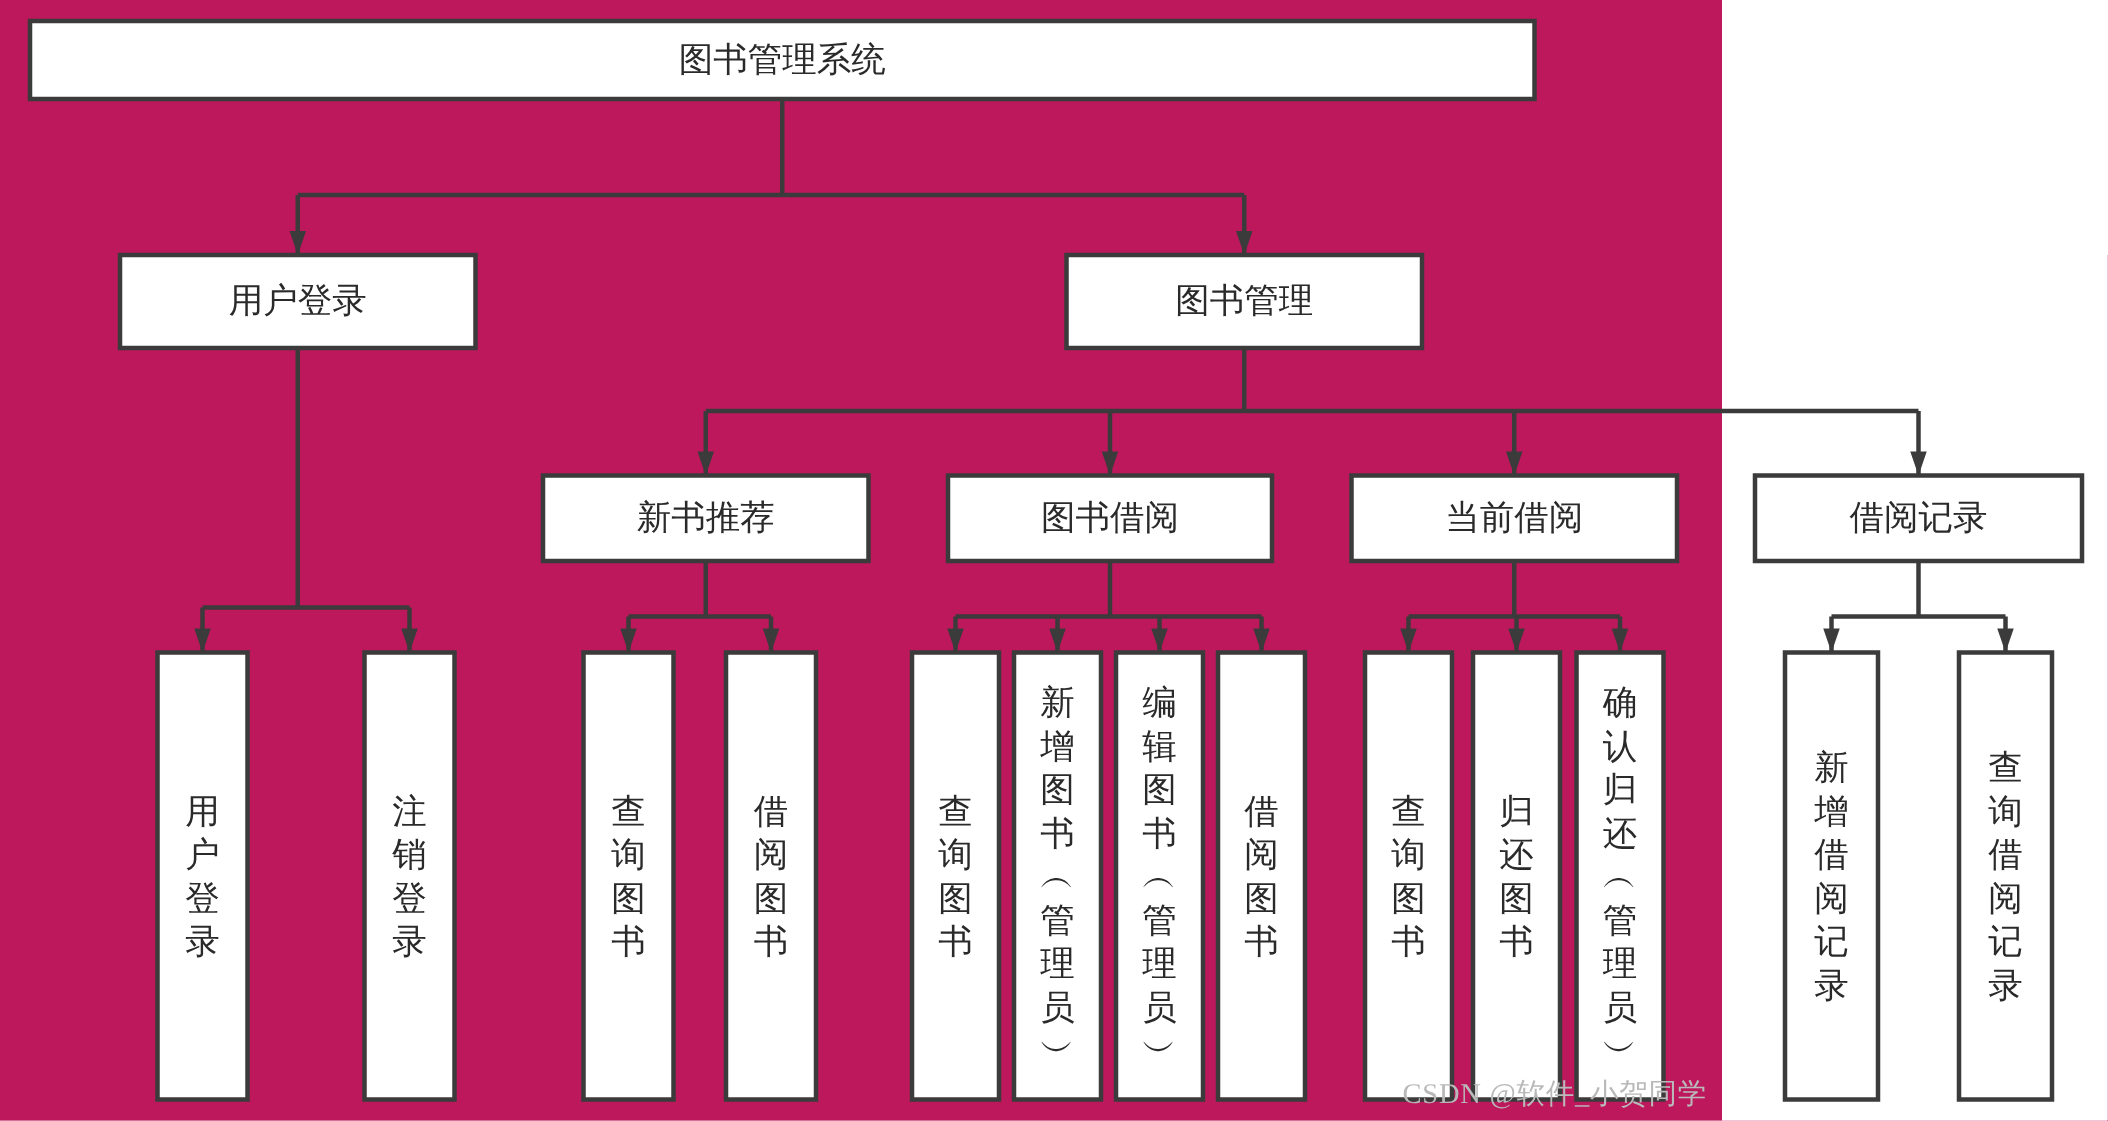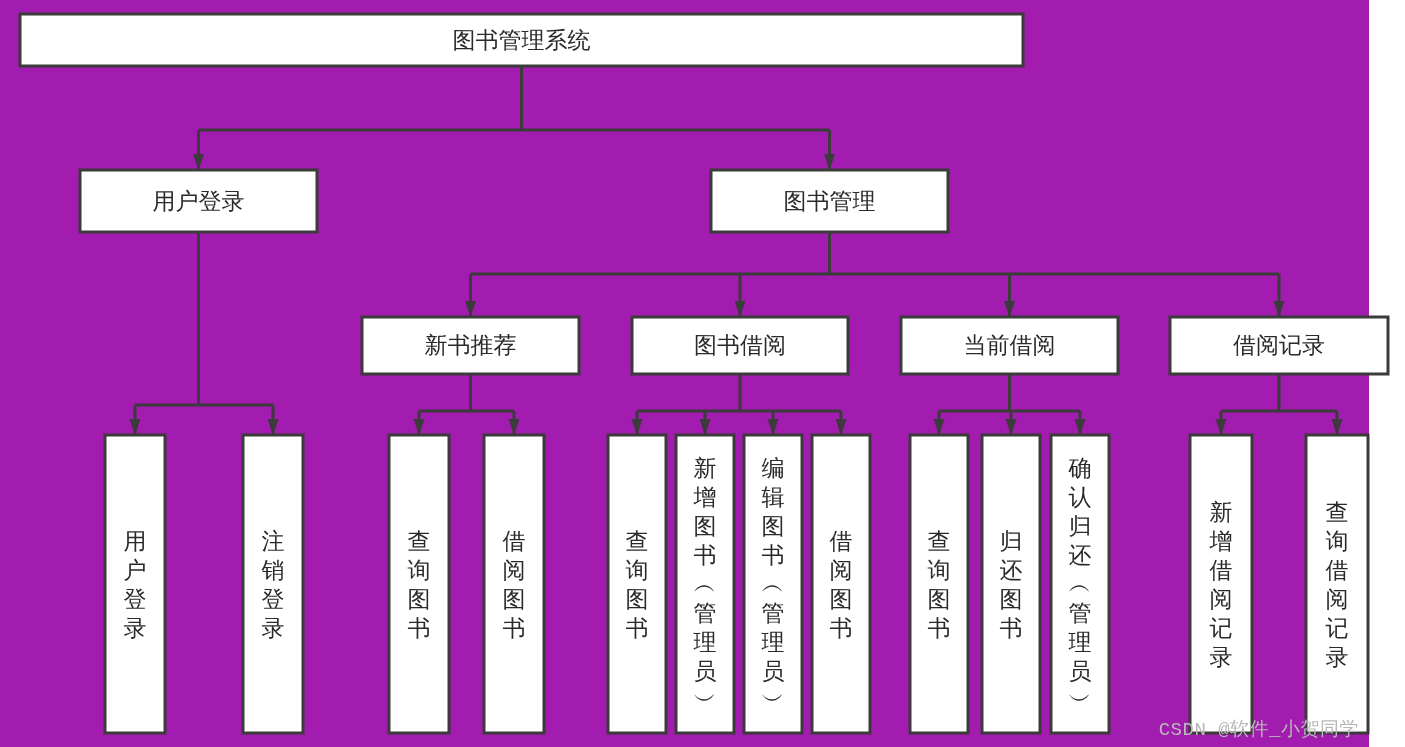--- a/index.html
+++ b/index.html
@@ -1,35 +1,35 @@
 <!DOCTYPE html>
 <html><head>
 <meta charset="utf-8">
 <style>
   html,body{margin:0;padding:0;background:#ffffff;}
   body{
     font-family:"DejaVu Sans","Liberation Sans",sans-serif;
     width:1405px;height:747px;overflow:hidden;
   }
-  #stage{position:relative;width:1369px;height:747px;background:#a21caf;}
+  #stage{position:relative;width:1148px;height:747px;background:#be185d;}
   svg#diagram{position:absolute;left:0;top:0;width:1405px;height:747px;}
   .node-rect{fill:#ffffff;stroke:#3b3b3b;stroke-width:3;}
   .conn{stroke:#3b3b3b;stroke-width:3;fill:none;stroke-linecap:butt;}
   .arrow-head{fill:#3b3b3b;stroke:none;}
   .node-label{
     font-family:"DejaVu Sans","Liberation Sans",sans-serif;
     fill:#2a2a2a;font-size:23px;text-anchor:middle;dominant-baseline:middle;
   }
   .leaf-label{
     font-family:"DejaVu Sans","Liberation Sans",sans-serif;
     fill:#2a2a2a;font-size:23px;
   }
   .watermark{
     position:absolute;right:10px;bottom:5px;
-    font-family:Liberation Mono, monospace;
+    font-family:Liberation Serif, serif;
     font-size:19px;color:#b9b9b9;letter-spacing:0.5px;
     white-space:nowrap;user-select:none;
   }
 </style>
 </head>
 <body>
 
 <div id="stage">
   <svg id="diagram" viewBox="0 0 1405 747">
     <g id="edges-layer">

